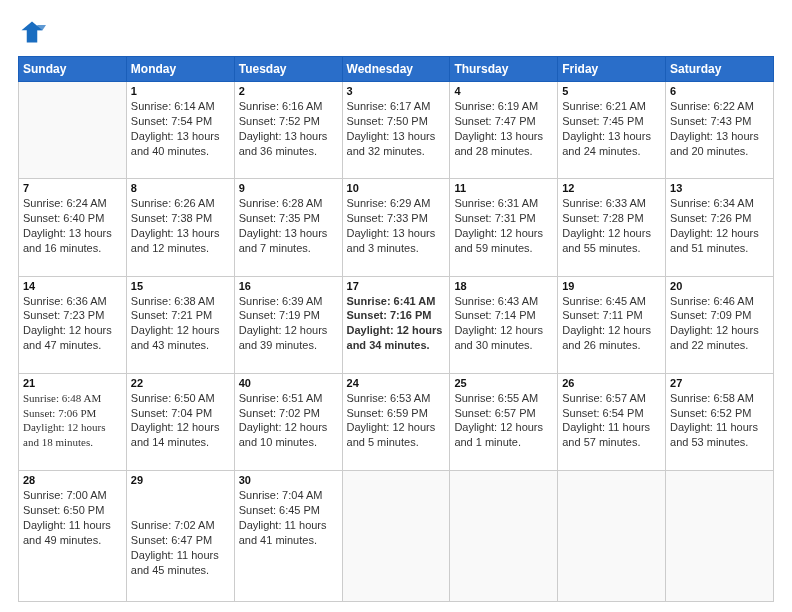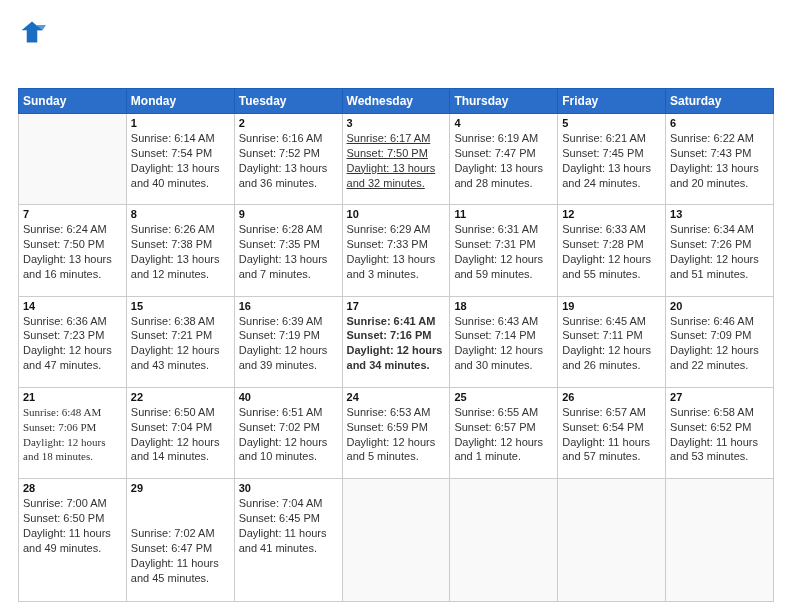--- a/index.html
+++ b/index.html
@@ -9,21 +9,20 @@
       font-family: Arial, sans-serif;
       background: #fff;
       overflow: hidden;
     }
     .page {
       width: 792px;
       height: 612px;
       padding: 18px 18px 10px 18px;
       display: flex;
       flex-direction: column;
-      gap: 32px;
     }
     .header {
       display: flex;
       justify-content: space-between;
       align-items: flex-start;
       margin-bottom: 10px;
     }
     .logo {
       display: flex;
       align-items: center;
@@ -148,21 +147,21 @@
           </td>
           <td>
             <span class="day-num">2</span>
             <div class="cell-info" style="white-space: pre-line;">Sunrise: 6:16 AM
 Sunset: 7:52 PM
 Daylight: 13 hours
 and 36 minutes.</div>
           </td>
           <td>
             <span class="day-num">3</span>
-            <div class="cell-info" style="white-space: pre-line; text-decoration: underline;">Sunrise: 6:17 AM
+            <div class="cell-info" style="white-space: pre-line;">Sunrise: 6:17 AM
 Sunset: 7:50 PM
 Daylight: 13 hours
 and 32 minutes.</div>
           </td>
           <td>
             <span class="day-num">4</span>
             <div class="cell-info" style="white-space: pre-line;">Sunrise: 6:19 AM
 Sunset: 7:47 PM
 Daylight: 13 hours
 and 28 minutes.</div>
@@ -179,21 +178,21 @@
             <div class="cell-info" style="white-space: pre-line;">Sunrise: 6:22 AM
 Sunset: 7:43 PM
 Daylight: 13 hours
 and 20 minutes.</div>
           </td>
         </tr>
         <tr>
           <td>
             <span class="day-num">7</span>
             <div class="cell-info" style="white-space: pre-line;">Sunrise: 6:24 AM
-Sunset: 7:50 PM
+Sunset: 6:40 PM
 Daylight: 13 hours
 and 16 minutes.</div>
           </td>
           <td>
             <span class="day-num">8</span>
             <div class="cell-info" style="white-space: pre-line;">Sunrise: 6:26 AM
 Sunset: 7:38 PM
 Daylight: 13 hours
 and 12 minutes.</div>
           </td>

